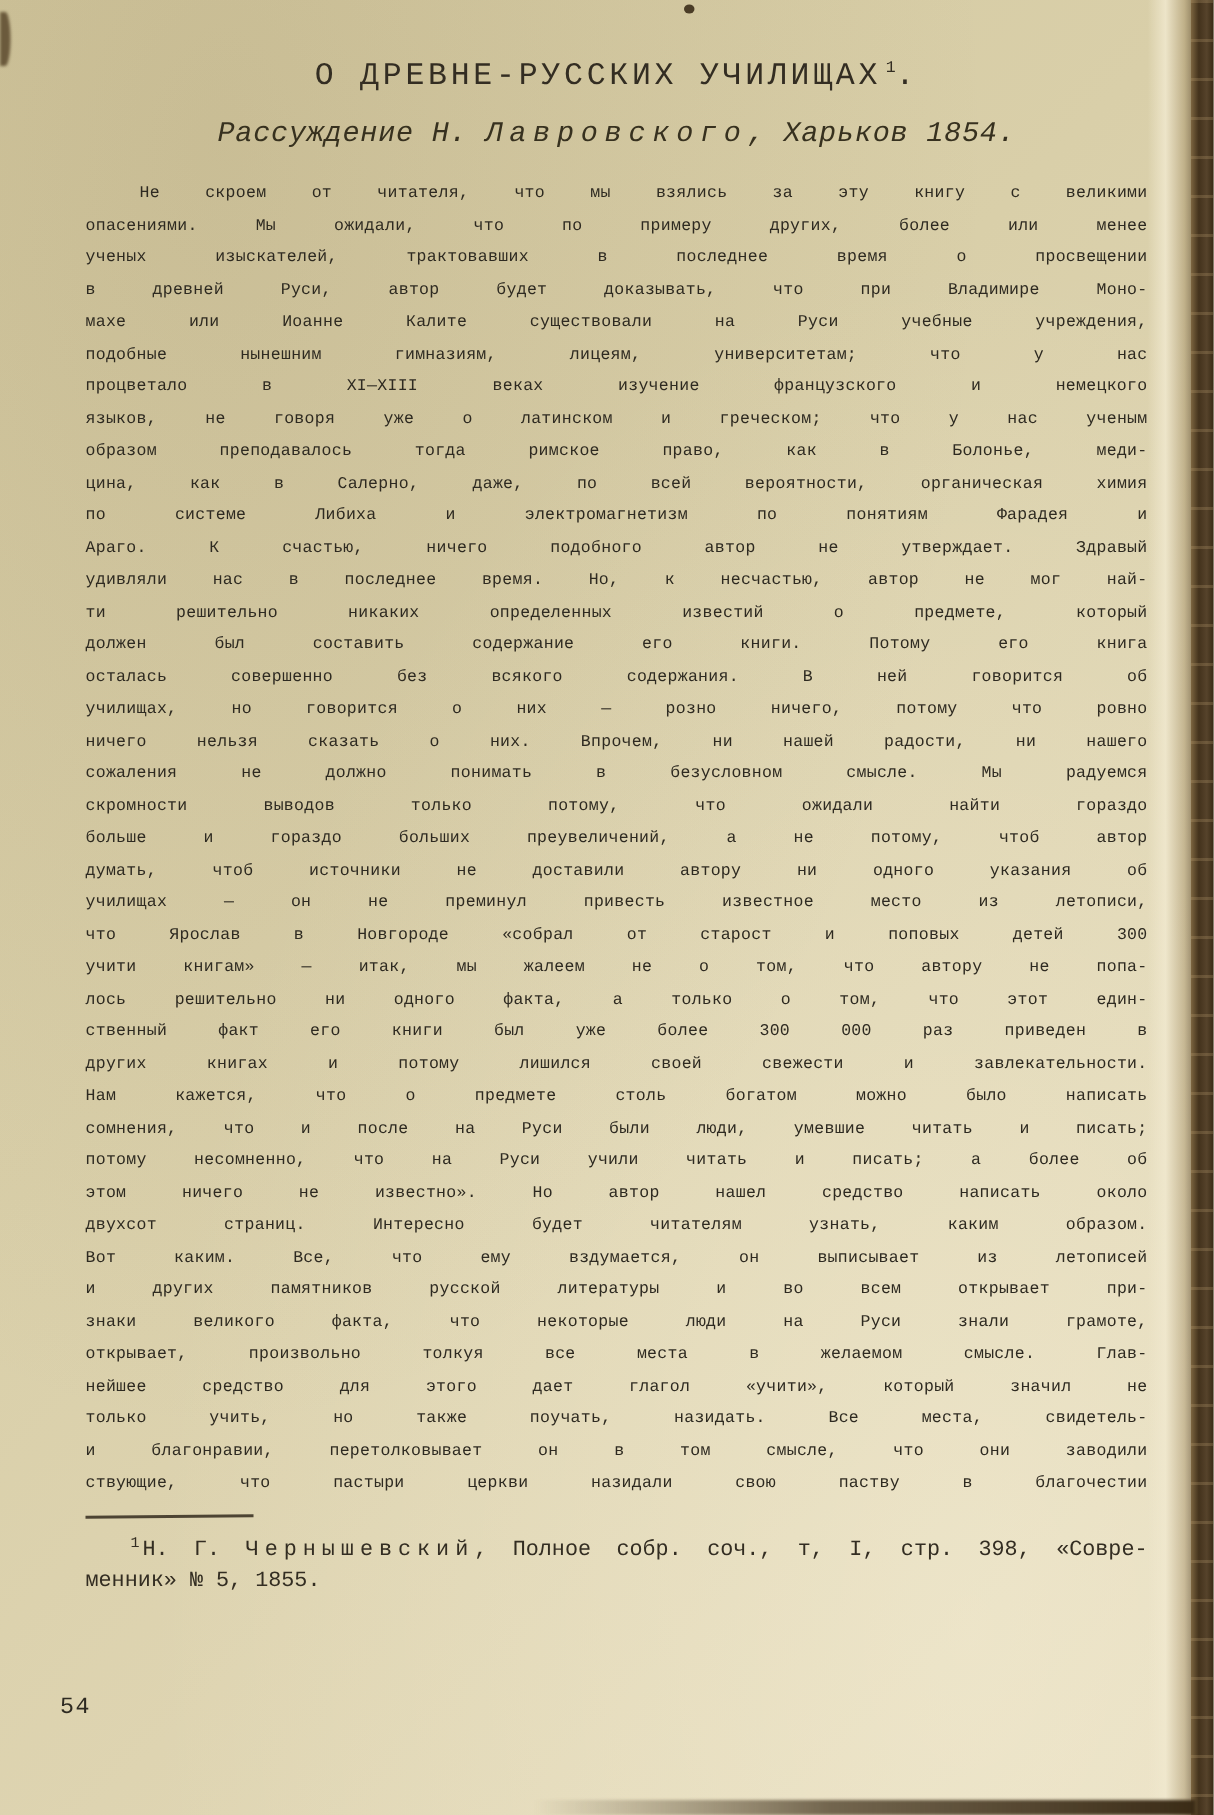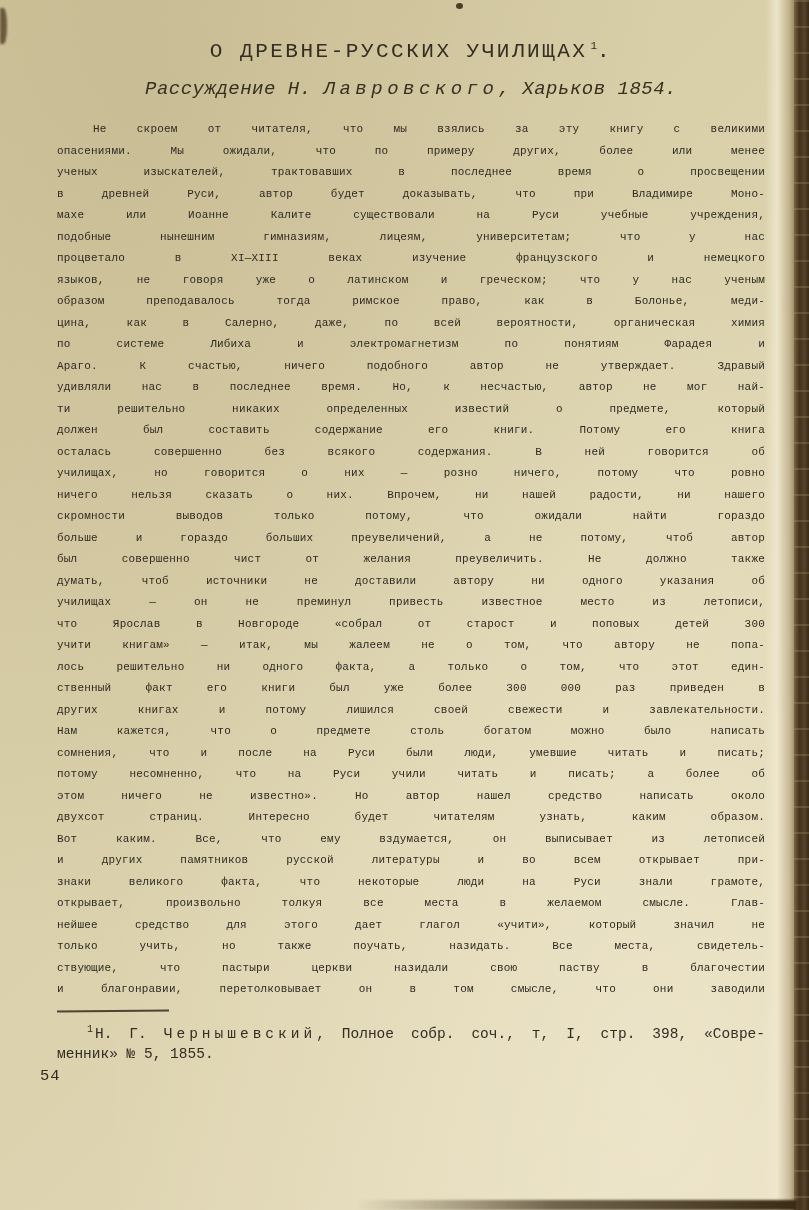--- a/index.html
+++ b/index.html
@@ -54,21 +54,21 @@
   .body-text .line { text-align:justify; text-align-last:justify; }
   .body-text .line.indent { text-indent:36px; }
   .footnote-rule {
     margin-top:9px; width:112px; height:0;
     border-top:2px solid #4d4433; transform:rotate(-0.5deg);
   }
   .footnote { margin-top:7px; font-size:14.5px; line-height:21px; color:#332d22; }
   .fn-line1 { text-align:justify; text-align-last:justify; text-indent:30px; }
   .fn-name { letter-spacing:4px; }
   .footnote sup { font-size:10px; margin-right:2px; }
-  .page-number { position:absolute; left:40px; top:1067px; font-size:15.5px; letter-spacing:1px; }
+  .page-number { position:absolute; left:40px; top:1129px; font-size:15.5px; letter-spacing:1px; }
 </style>
 </head>
 <body>
 
 <div class="page">
 
   <div class="edge-shade"></div>
   <div class="edge-right"></div>
   <div class="edge-bottom"></div>
   <div class="corner-top-left"></div>
@@ -92,43 +92,43 @@
         <div class="line">образом преподавалось тогда римское право, как в Болонье, меди-</div>
         <div class="line">цина, как в Салерно, даже, по всей вероятности, органическая химия</div>
         <div class="line">по системе Либиха и электромагнетизм по понятиям Фарадея и</div>
         <div class="line">Араго. К счастью, ничего подобного автор не утверждает. Здравый</div>
         <div class="line">удивляли нас в последнее время. Но, к несчастью, автор не мог най-</div>
         <div class="line">ти решительно никаких определенных известий о предмете, который</div>
         <div class="line">должен был составить содержание его книги. Потому его книга</div>
         <div class="line">осталась совершенно без всякого содержания. В ней говорится об</div>
         <div class="line">училищах, но говорится о них — розно ничего, потому что ровно</div>
         <div class="line">ничего нельзя сказать о них. Впрочем, ни нашей радости, ни нашего</div>
+        <div class="line">сожаления не должно понимать в безусловном смысле. Мы радуемся</div>
         <div class="line">скромности выводов только потому, что ожидали найти гораздо</div>
         <div class="line">больше и гораздо больших преувеличений, а не потому, чтоб автор</div>
-        <div class="line">был совершенно чист от желания преувеличить. Не должно также</div>
         <div class="line">думать, чтоб источники не доставили автору ни одного указания об</div>
         <div class="line">училищах — он не преминул привесть известное место из летописи,</div>
         <div class="line">что Ярослав в Новгороде «собрал от старост и поповых детей 300</div>
         <div class="line">учити книгам» — итак, мы жалеем не о том, что автору не попа-</div>
         <div class="line">лось решительно ни одного факта, а только о том, что этот един-</div>
         <div class="line">ственный факт его книги был уже более 300 000 раз приведен в</div>
         <div class="line">других книгах и потому лишился своей свежести и завлекательности.</div>
         <div class="line">Нам кажется, что о предмете столь богатом можно было написать</div>
         <div class="line">сомнения, что и после на Руси были люди, умевшие читать и писать;</div>
         <div class="line">потому несомненно, что на Руси учили читать и писать; а более об</div>
         <div class="line">этом ничего не известно». Но автор нашел средство написать около</div>
         <div class="line">двухсот страниц. Интересно будет читателям узнать, каким образом.</div>
         <div class="line">Вот каким. Все, что ему вздумается, он выписывает из летописей</div>
         <div class="line">и других памятников русской литературы и во всем открывает при-</div>
         <div class="line">знаки великого факта, что некоторые люди на Руси знали грамоте,</div>
         <div class="line">открывает, произвольно толкуя все места в желаемом смысле. Глав-</div>
         <div class="line">нейшее средство для этого дает глагол «учити», который значил не</div>
         <div class="line">только учить, но также поучать, назидать. Все места, свидетель-</div>
+        <div class="line">и благонравии, перетолковывает он в том смысле, что они заводили</div>
         <div class="line">ствующие, что пастыри церкви назидали свою паству в благочестии</div>
-        <div class="line">и благонравии, перетолковывает он в том смысле, что они заводили</div>
       </div>
 
     <div class="footnote-rule"></div>
 
     <div class="footnote">
       <div class="fn-line1"><sup>1</sup><span>Н. Г.</span> <span class="fn-name">Чернышевский</span><span>, Полное собр. соч., т, I, стр. 398, «Совре-</span></div>
       <div class="fn-line2">менник» № 5, 1855.</div>
     </div>
 
   </div>

